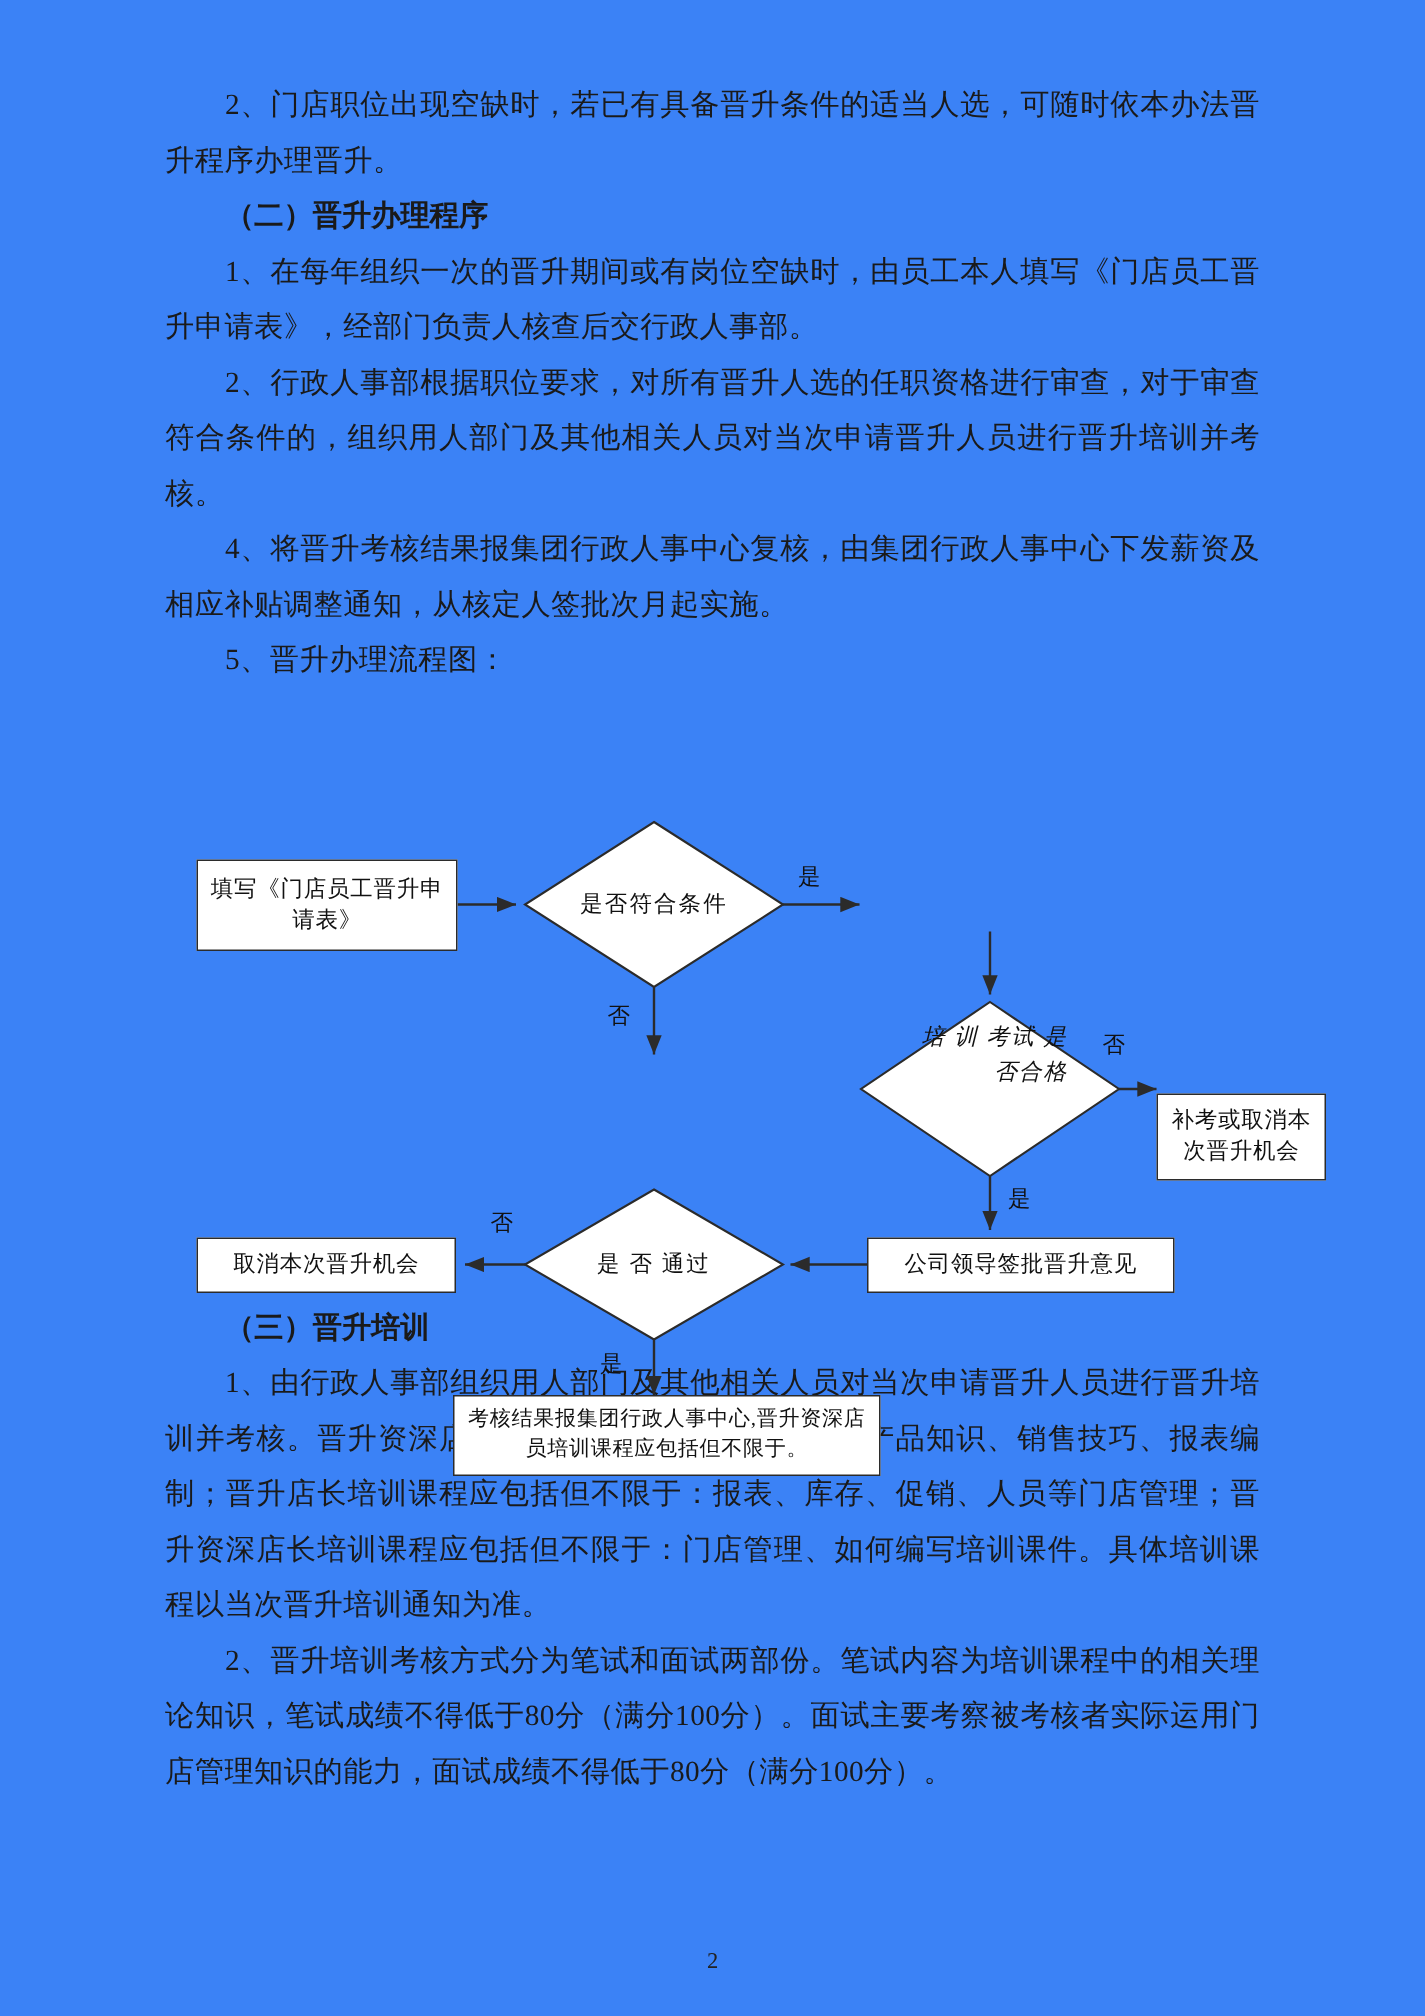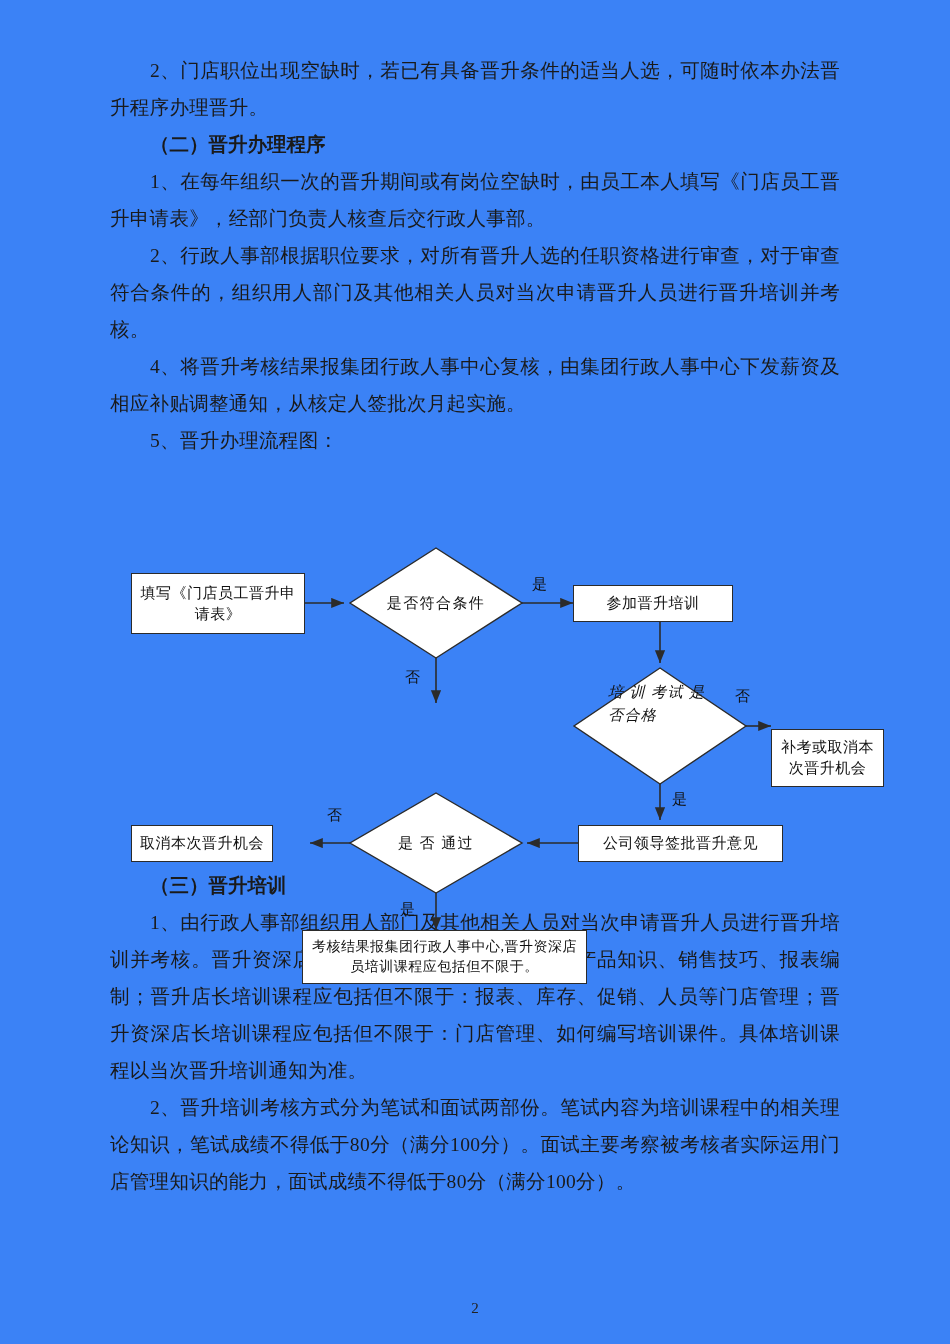--- a/index.html
+++ b/index.html
@@ -69,21 +69,21 @@
     color: #111;
     letter-spacing: 0.5px;
   }
   .node-inner { padding: 0 6px; }
 
   .dia-label {
     position: absolute;
     display: flex;
     align-items: center;
     justify-content: center;
-    text-align: left;
+    text-align: right;
     font-family: "Liberation Serif", "DejaVu Serif", serif;
     font-size: 15px;
     line-height: 23px;
     color: #111;
     letter-spacing: 1.4px;
   }
   .edge-label {
     position: absolute;
     font-family: "Liberation Serif", "DejaVu Serif", serif;
     font-size: 15px;
@@ -158,34 +158,31 @@
 
       <line x1="350" y1="843" x2="310" y2="843" stroke="#2b2b2b" stroke-width="1.6" marker-end="url(#arrow)"></line>
 
       <line x1="436" y1="893" x2="436" y2="930" stroke="#2b2b2b" stroke-width="1.6" marker-end="url(#arrow)"></line>
     </svg>
 
     <div class="node" style="left:131px; top:573px; width:174px; height:61px;">
       <div class="node-inner">填写《门店员工晋升申请表》</div>
     </div>
 
-    <div class="node" style="left:573px; top:585px; width:160px; height:37px;">
-      <div class="node-inner">参加晋升培训</div>
-    </div>
 
 
     <div class="node" style="left:771px; top:729px; width:113px; height:58px;">
       <div class="node-inner">补考或取消本次晋升机会</div>
     </div>
 
     <div class="node" style="left:578px; top:825px; width:205px; height:37px;">
       <div class="node-inner">公司领导签批晋升意见</div>
     </div>
 
-    <div class="node" style="left:131px; top:825px; width:142px; height:37px;">
+    <div class="node" style="left:131px; top:825px; width:173px; height:37px;">
       <div class="node-inner">取消本次晋升机会</div>
     </div>
 
     <div class="node" style="left:302px; top:930px; width:285px; height:54px; font-size:14px; line-height:20px;">
       <div class="node-inner">考核结果报集团行政人事中心,晋升资深店员培训课程应包括但不限于。</div>
     </div>
 
     <div class="dia-label" style="left:386px; top:578px; width:100px; height:50px;">
       <span>是否符合条件</span>
     </div>

